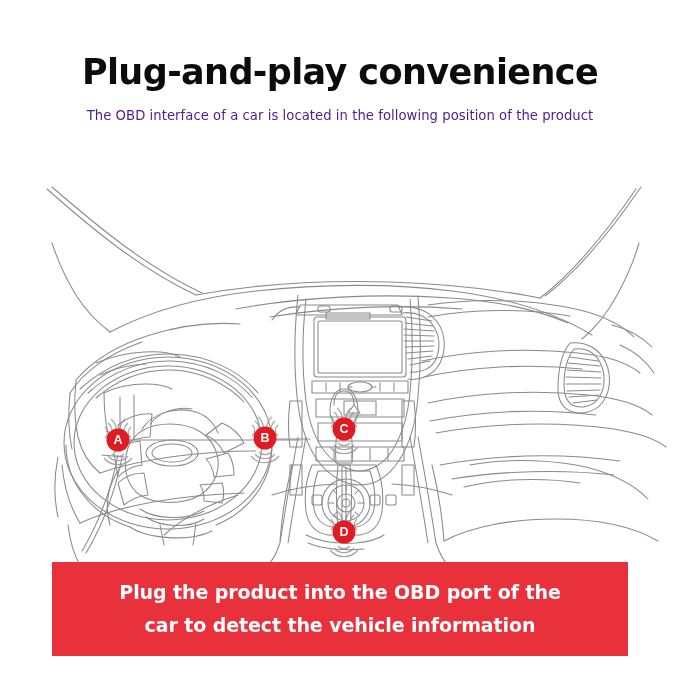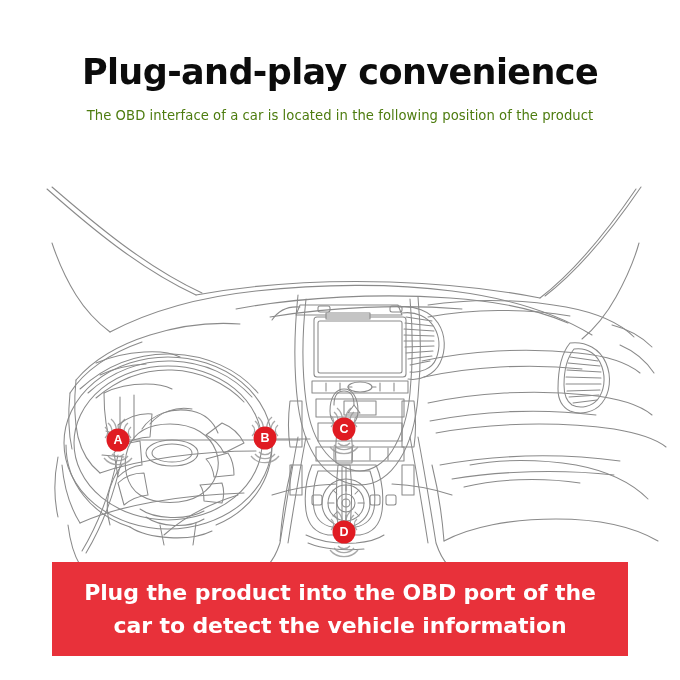--- a/index.html
+++ b/index.html
@@ -41,21 +41,21 @@
     letter-spacing: -0.6px;
     color: #0c0c0c;
     line-height: 44px;
   }
   .subtitle {
     margin: 0;
     padding-top: 12px;
     font-family: "DejaVu Sans", sans-serif;
     font-size: 13.2px;
     font-weight: normal;
-    color: #4d7c0f;
+    color: #4c1d95;
     line-height: 20px;
     letter-spacing: 0.05px;
   }
 
   
   .illustration {
     position: absolute;
     left: 0;
     top: 165px;
     width: 680px;
@@ -78,21 +78,21 @@
     display: flex;
     align-items: center;
     justify-content: center;
   }
   .banner-text {
     display: block;
     width: 540px;
     text-align: center;
     color: #ffffff;
     font-family: "DejaVu Sans", sans-serif;
-    font-size: 22px;
+    font-size: 19px;
     font-weight: bold;
     line-height: 33px;
     letter-spacing: -0.1px;
   }
 </style>
 </head>
 <body>
 
 <div id="page">
 

